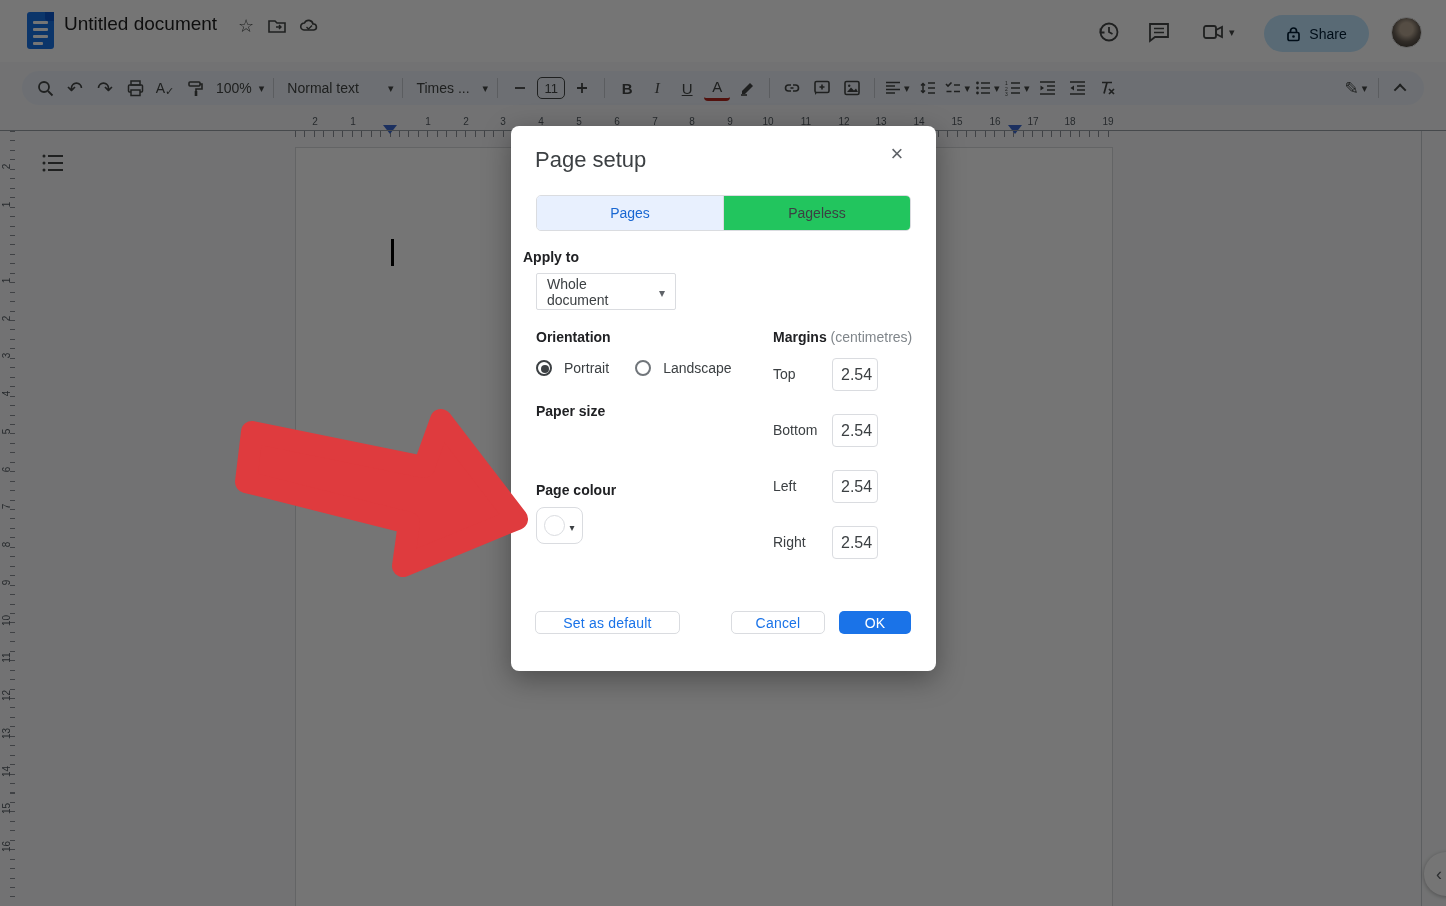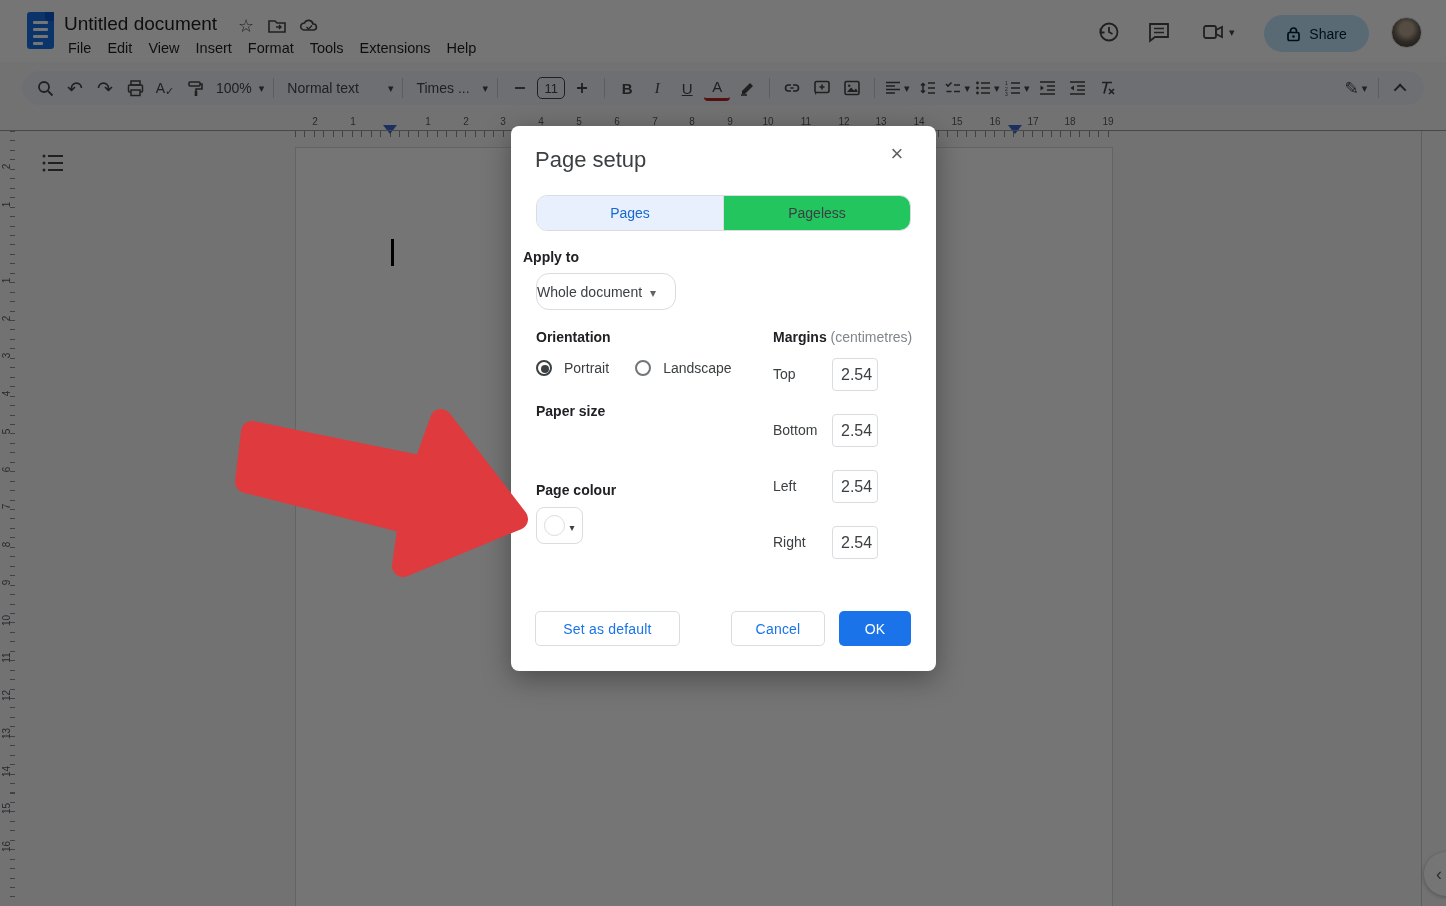--- a/index.html
+++ b/index.html
@@ -59,44 +59,44 @@
 
   
   #scrim { position:absolute; inset:0; background:rgba(0,0,0,0.54); z-index:10; }
 
   
   #dialog { position:absolute; left:511px; top:126px; width:425px; height:545px; background:#fff; border-radius:8px;
     box-shadow:0 8px 28px rgba(0,0,0,.35); z-index:20; }
   #dlg-title { position:absolute; left:24px; top:21px; font-size:22px; color:#3c4043; }
   #dlg-close { position:absolute; left:374px; top:16px; width:24px; height:24px; font-size:22px; color:#5f6368;
     text-align:center; line-height:24px; }
-  #tabs { position:absolute; left:25px; top:69px; width:375px; height:36px; border:1px solid #dadce0; border-radius:11px; display:flex; overflow:hidden; }
+  #tabs { position:absolute; left:25px; top:69px; width:375px; height:36px; border:1px solid #dadce0; border-radius:5px; display:flex; overflow:hidden; }
   .tab { flex:1; display:flex; align-items:center; justify-content:center; font-size:14px; font-weight:500; }
   #tab-pages { background:#e8f0fe; color:#1967d2; }
   #tab-pageless { background:#22c55e; color:#3c4043; border-left:1px solid #dadce0; }
   .sect-label { position:absolute; font-size:14px; font-weight:600; color:#202124; }
-  .drop { position:absolute; height:37px; border:1px solid #dadce0; border-radius:13px; background:#fff;
-    display:flex; align-items:center; padding:0 0; font-size:14px; color:#3c4043; gap:8px; }
+  .drop { position:absolute; height:37px; border:1px solid #dadce0; border-radius:2px; background:#fff;
+    display:flex; align-items:center; padding:0 10px; font-size:14px; color:#3c4043; gap:8px; }
   .drop .dcaret::after { content:"▾"; color:#5f6368; font-size:12px; }
   .radio-row { position:absolute; left:25px; top:234px; display:flex; align-items:center; gap:26px; }
   .radio { display:flex; align-items:center; gap:12px; font-size:14px; color:#3c4043; }
   .rdot { width:16px; height:16px; border-radius:50%; border:2px solid #70757a; position:relative; }
   .rdot.sel { border-color:#3c4043; }
   .rdot.sel::after { content:""; position:absolute; left:3px; top:3px; width:8px; height:8px; border-radius:50%; background:#3c4043; }
   #margins-head { position:absolute; left:262px; top:203px; font-size:14px; color:#202124; }
   #margins-head b { font-weight:600; }
   #margins-head span { color:#80868b; font-weight:400; }
   .mrow-label { position:absolute; left:262px; font-size:14px; color:#3c4043; }
   .mrow-input { position:absolute; left:321px; width:46px; height:33px; border:1px solid #dadce0; border-radius:4px;
     font-size:16px; color:#3c4043; padding-left:8px; font-family:"Liberation Sans",sans-serif; outline:none; }
   #page-colour-btn { position:absolute; left:25px; top:381px; width:47px; height:37px; border:1px solid #dadce0; border-radius:8px;
     display:flex; align-items:center; justify-content:center; gap:4px; background:#fff; }
   #colour-swatch { width:21px; height:21px; border-radius:50%; background:#fff; border:1px solid #dadce0; }
   #page-colour-btn .dcaret::after { content:"▾"; color:#3c4043; font-size:10px; }
-  .btn { position:absolute; top:485px; height:35px; border-radius:5px; font-size:14px; font-weight:500;
+  .btn { position:absolute; top:485px; height:23px; border-radius:5px; font-size:14px; font-weight:500;
     display:flex; align-items:center; justify-content:center; letter-spacing:.2px; }
   .btn-outline { border:1px solid #dadce0; color:#1a73e8; background:#fff; }
   #btn-default { left:24px; width:145px; }
   #btn-cancel { left:220px; width:94px; }
   #btn-ok { left:328px; width:72px; background:#1a73e8; color:#fff; }
 
   
   #arrow-svg { position:absolute; left:0; top:0; z-index:30; pointer-events:none; }
 </style>
 </head>
@@ -119,30 +119,20 @@
           <path d="M2 5h6l2 2h8v9H2z" fill="none" stroke="#444746" stroke-width="1.6"></path>
           <path d="M9 11h5m-2-2 2 2-2 2" stroke="#444746" stroke-width="1.4" fill="none"></path>
         </svg>
     </div>
     <div class="hdr-ic" style="left:299px">
       <svg width="21" height="20" viewBox="0 0 21 20">
           <path d="M5 14a3.5 3.5 0 0 1 .5-7A4.5 4.5 0 0 1 14 8a3 3 0 0 1 .8 6z" fill="none" stroke="#444746" stroke-width="1.6"></path>
           <path d="M7.5 11l2 2 3.5-3.5" stroke="#444746" stroke-width="1.4" fill="none"></path>
         </svg>
     </div>
-    <div id="menubar">
-        <span class="menu-item">File</span>
-        <span class="menu-item">Edit</span>
-        <span class="menu-item">View</span>
-        <span class="menu-item">Insert</span>
-        <span class="menu-item">Format</span>
-        <span class="menu-item">Tools</span>
-        <span class="menu-item">Extensions</span>
-        <span class="menu-item">Help</span>
-      </div>
     <div class="right-ic" style="left:1096px">
       <svg width="26" height="26" viewBox="0 0 26 26">
           <circle cx="13" cy="13" r="8.5" fill="none" stroke="#444746" stroke-width="1.8"></circle>
           <path d="M13 8v5l3.5 2" stroke="#444746" stroke-width="1.8" fill="none"></path>
           <path d="M4.5 9.5v4h4" stroke="#444746" stroke-width="1.8" fill="none"></path>
         </svg>
     </div>
     <div class="right-ic" style="left:1146px">
       <svg width="26" height="26" viewBox="0 0 26 26">
           <path d="M4 5h18v13H9l-5 4z" fill="none" stroke="#444746" stroke-width="1.8"></path>

